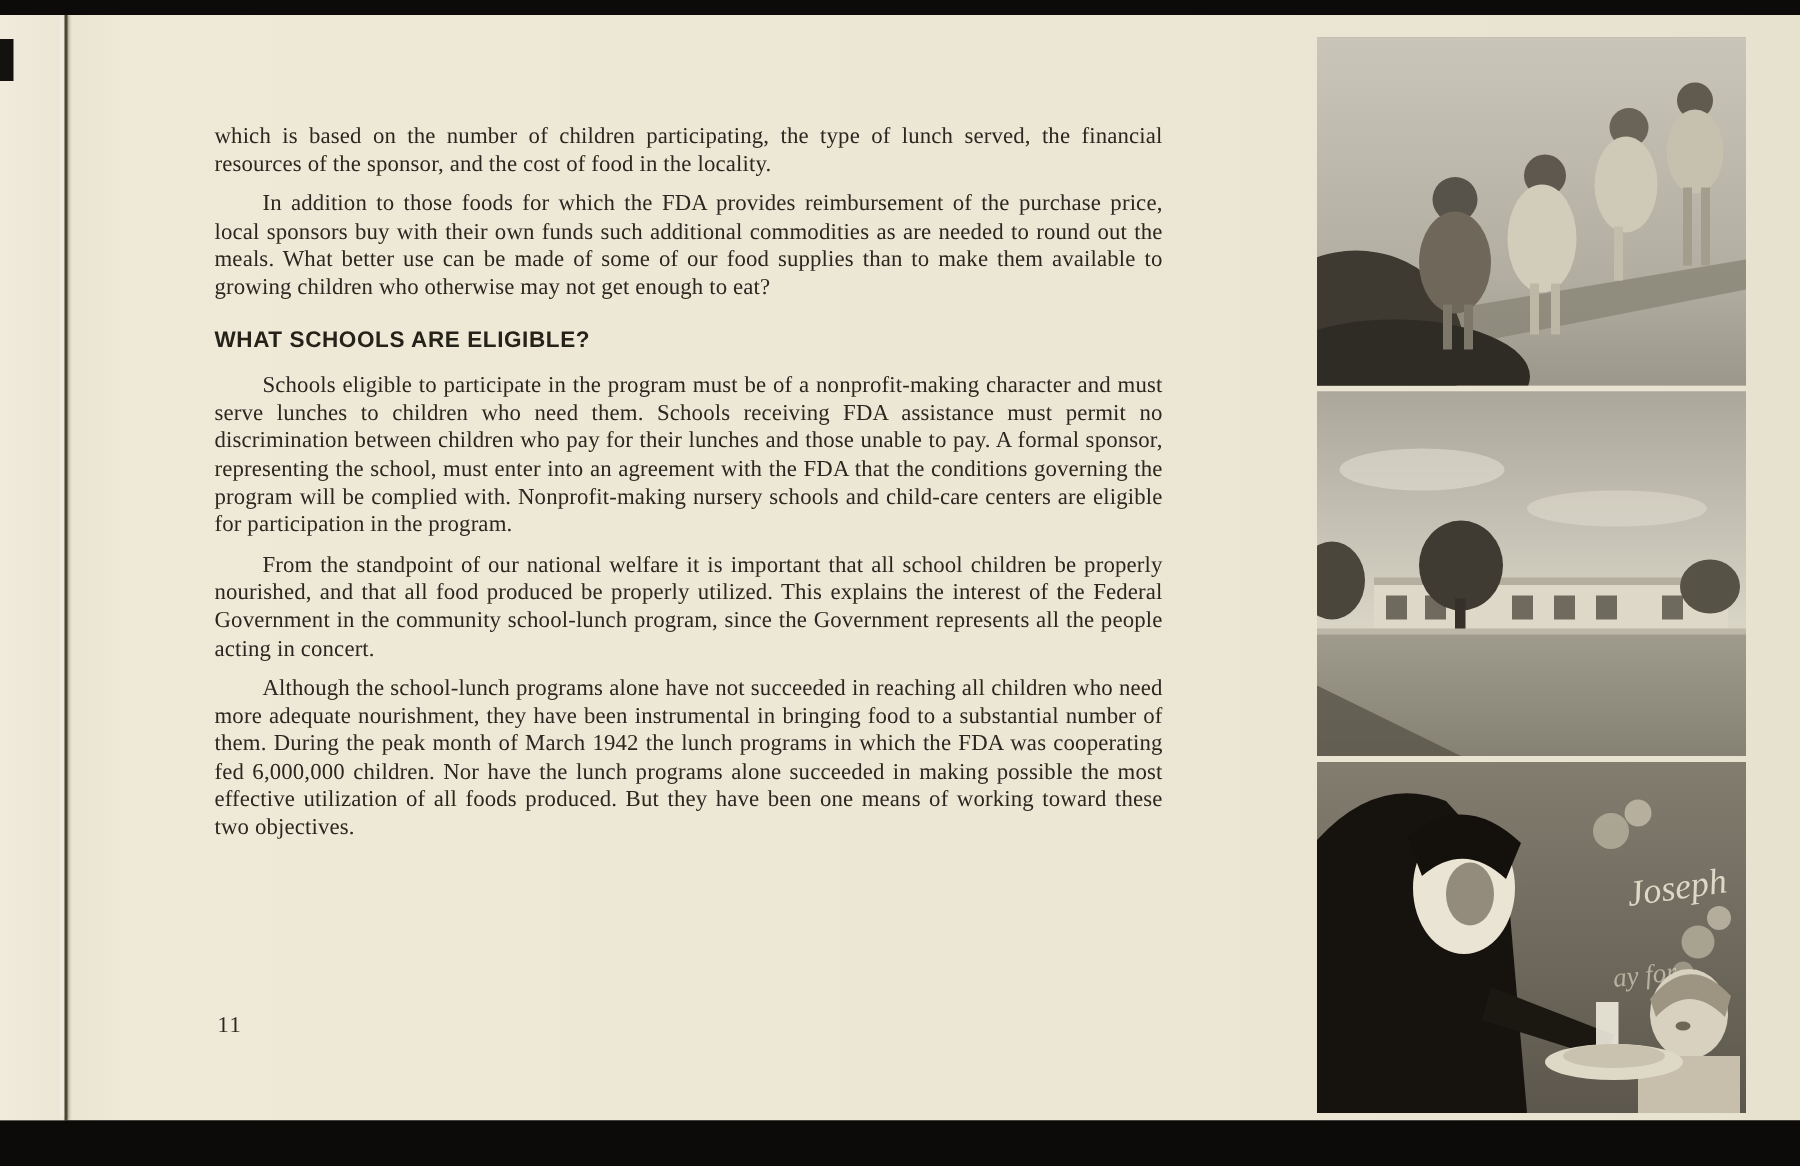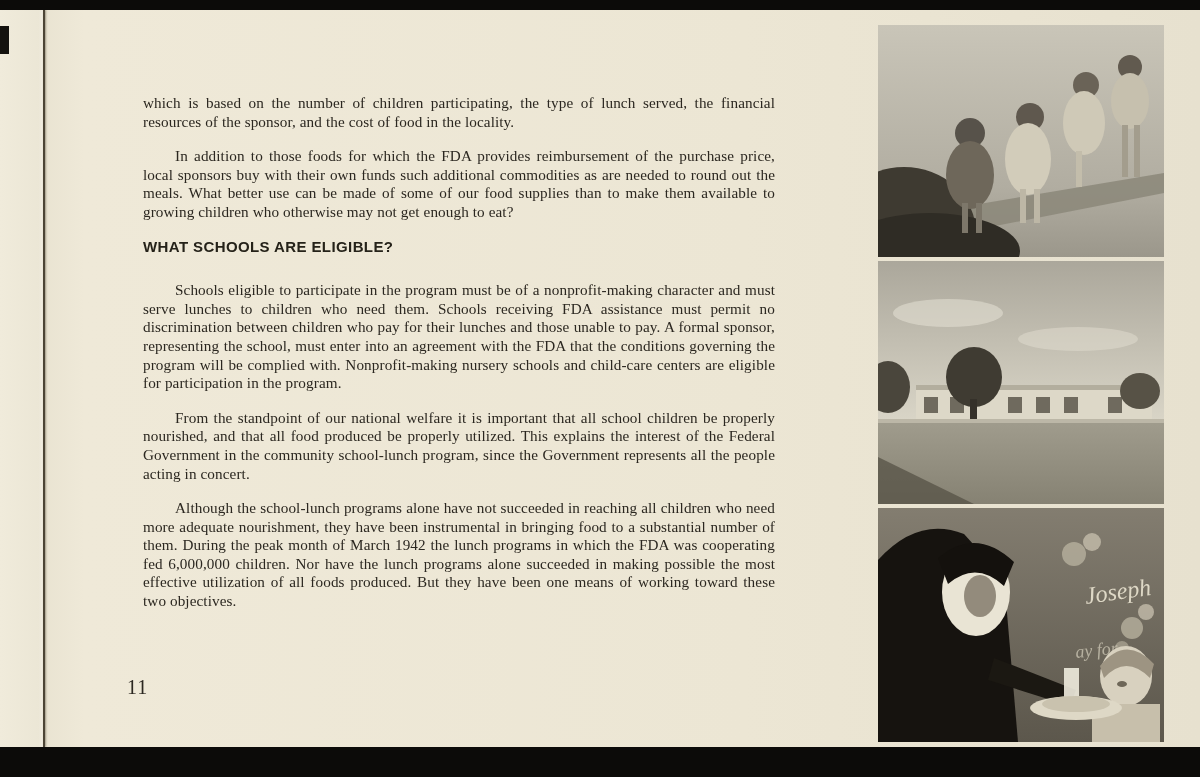--- a/index.html
+++ b/index.html
@@ -27,33 +27,33 @@
   .corner-notch{
     position:absolute;left:0;top:16px;width:9px;height:28px;background:#14120e;
   }
   .text-column{
     position:absolute;left:143px;top:68px;width:632px;
     color:#2b2720;
     font-size:15.2px;line-height:18.6px;
     text-align:justify;
     letter-spacing:.1px;
   }
-  .text-column p{margin:16px 0 8px 0;font-family:Liberation Serif, serif;}
+  .text-column p{margin:4px 0 8px 0;font-family:Liberation Serif, serif;}
   .text-column p.indent{text-indent:32px;}
   h2.section-heading{
     font-family:"Liberation Sans","DejaVu Sans",sans-serif;
     font-weight:bold;
     font-size:15px;letter-spacing:.4px;
     color:#252219;
-    margin:16px 0 25px 0;
+    margin:16px 0 12px 0;
     text-align:left;
   }
   .page-number{
-    position:absolute;left:127px;top:666px;
-    font-size:20px;color:#2b2720;letter-spacing:1px;
+    position:absolute;left:145px;top:666px;
+    font-size:15px;color:#2b2720;letter-spacing:1px;
   }
   .photo-column{
     position:absolute;left:878px;top:15px;width:286px;
   }
   .photo{
     width:286px;display:block;margin:0 0 4px 0;
     background:#9a968b;
   }
   .photo svg{display:block;}
 </style>

